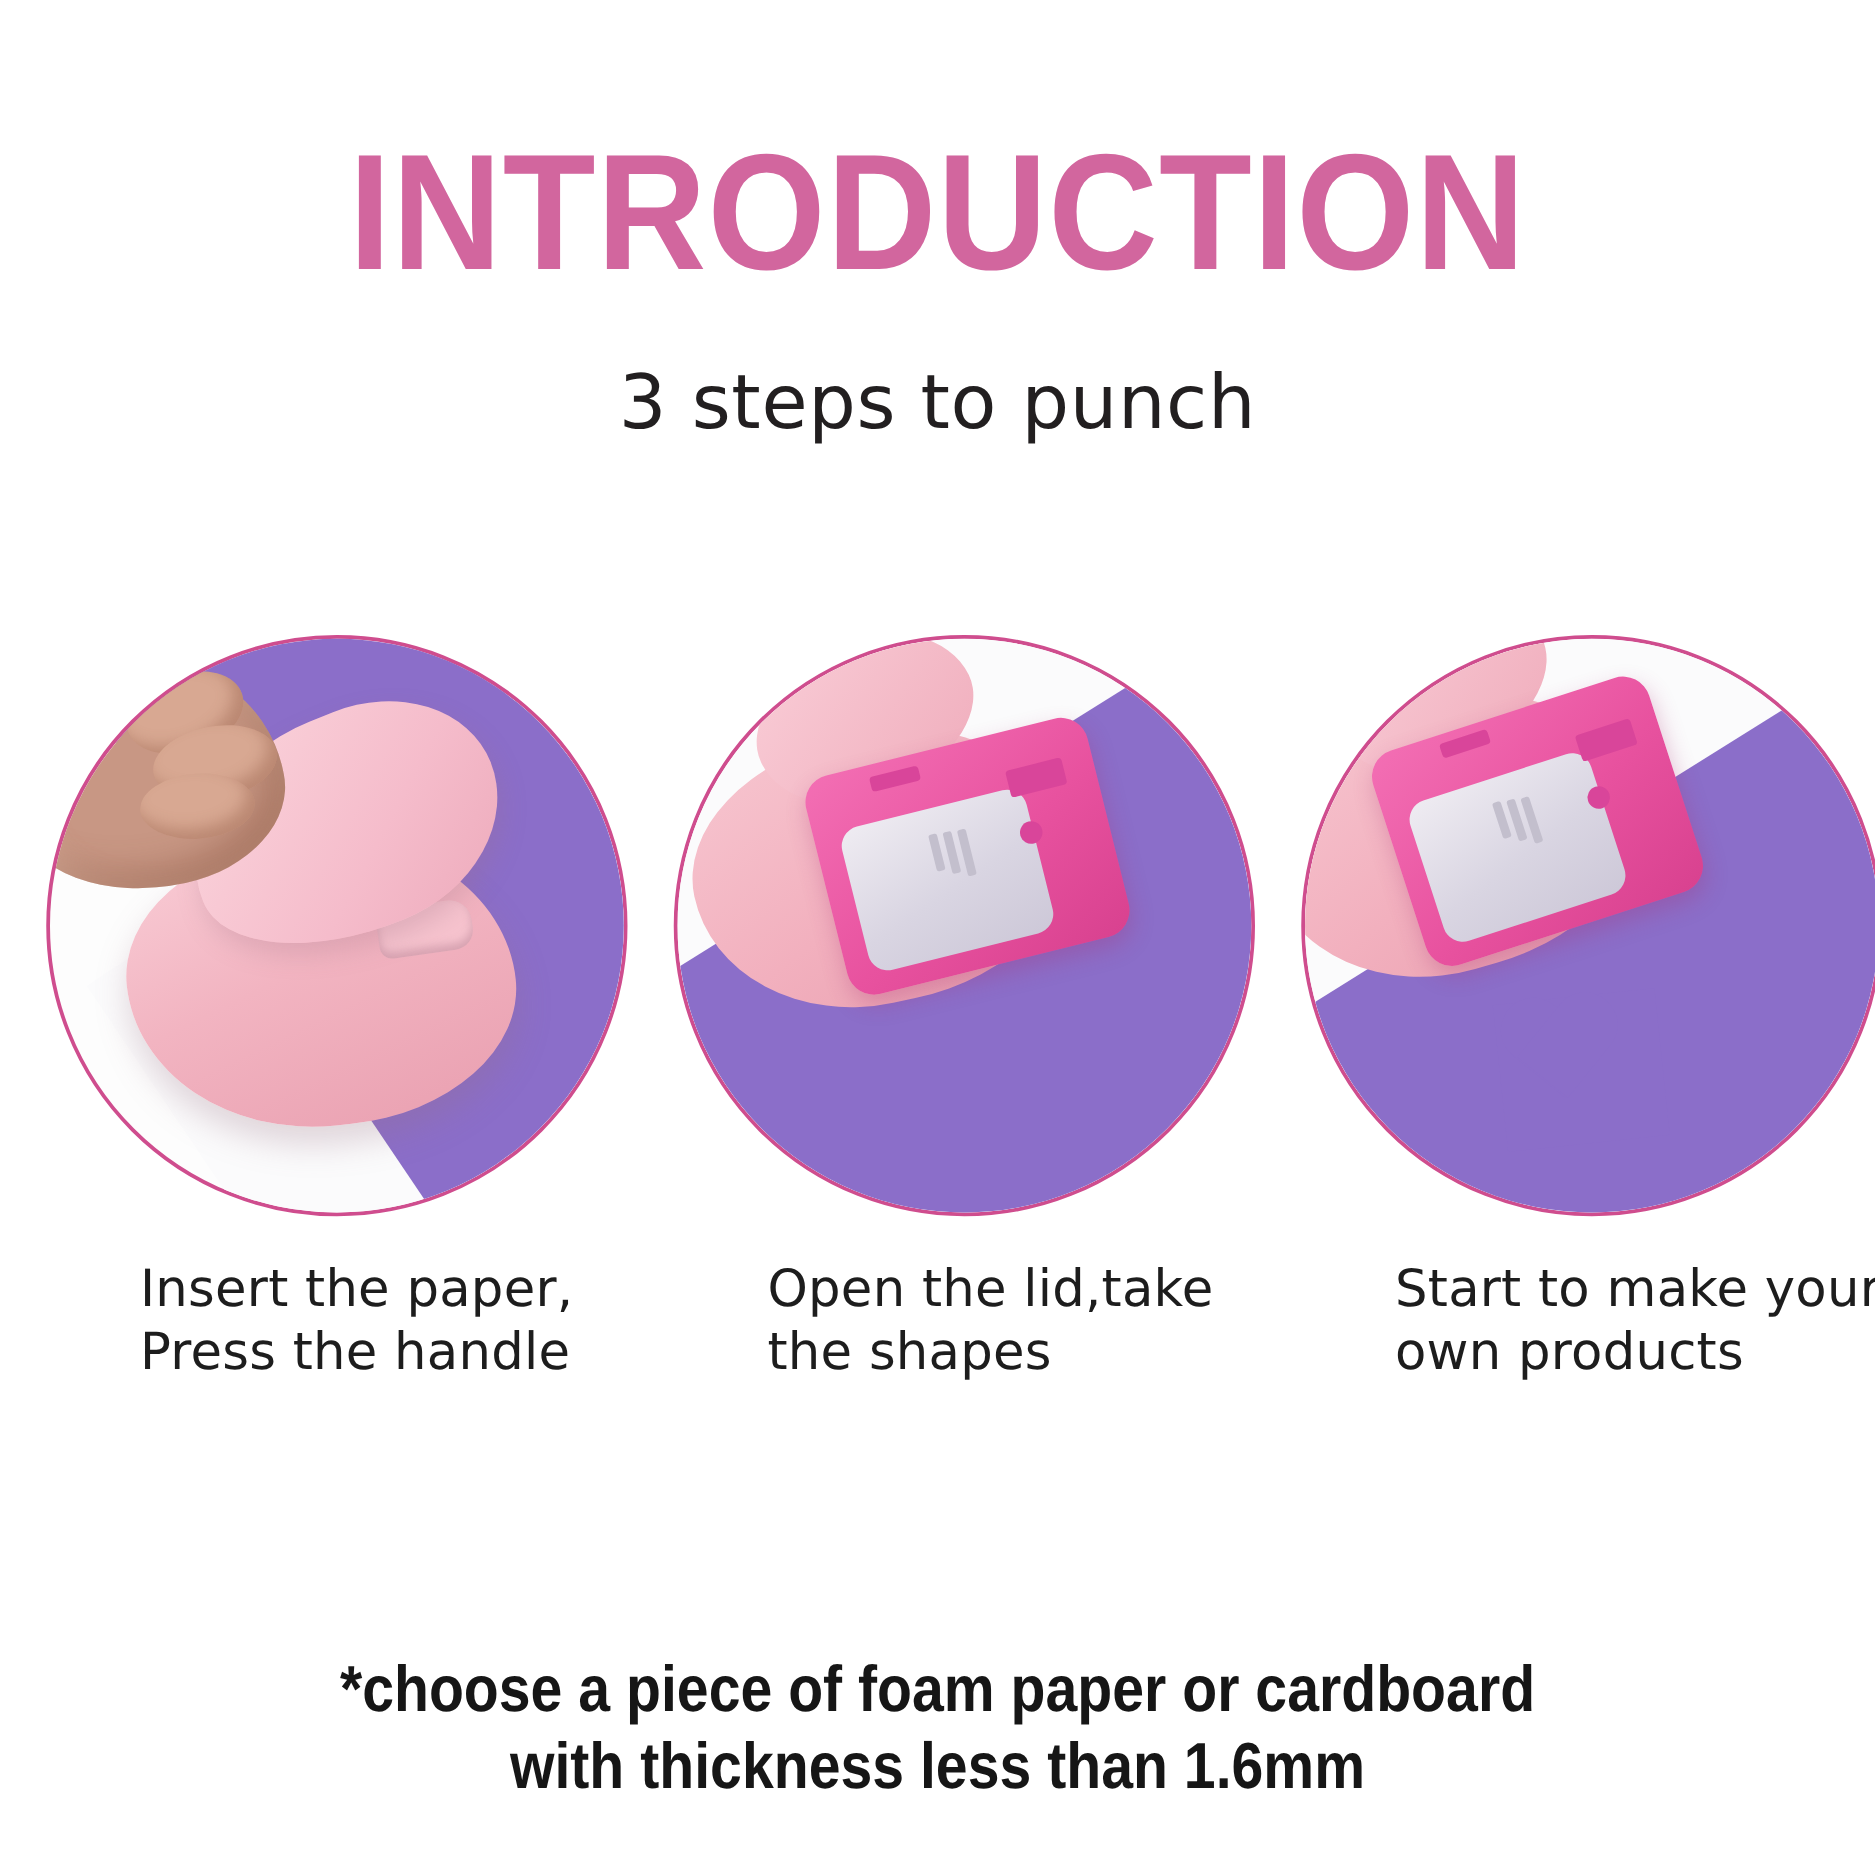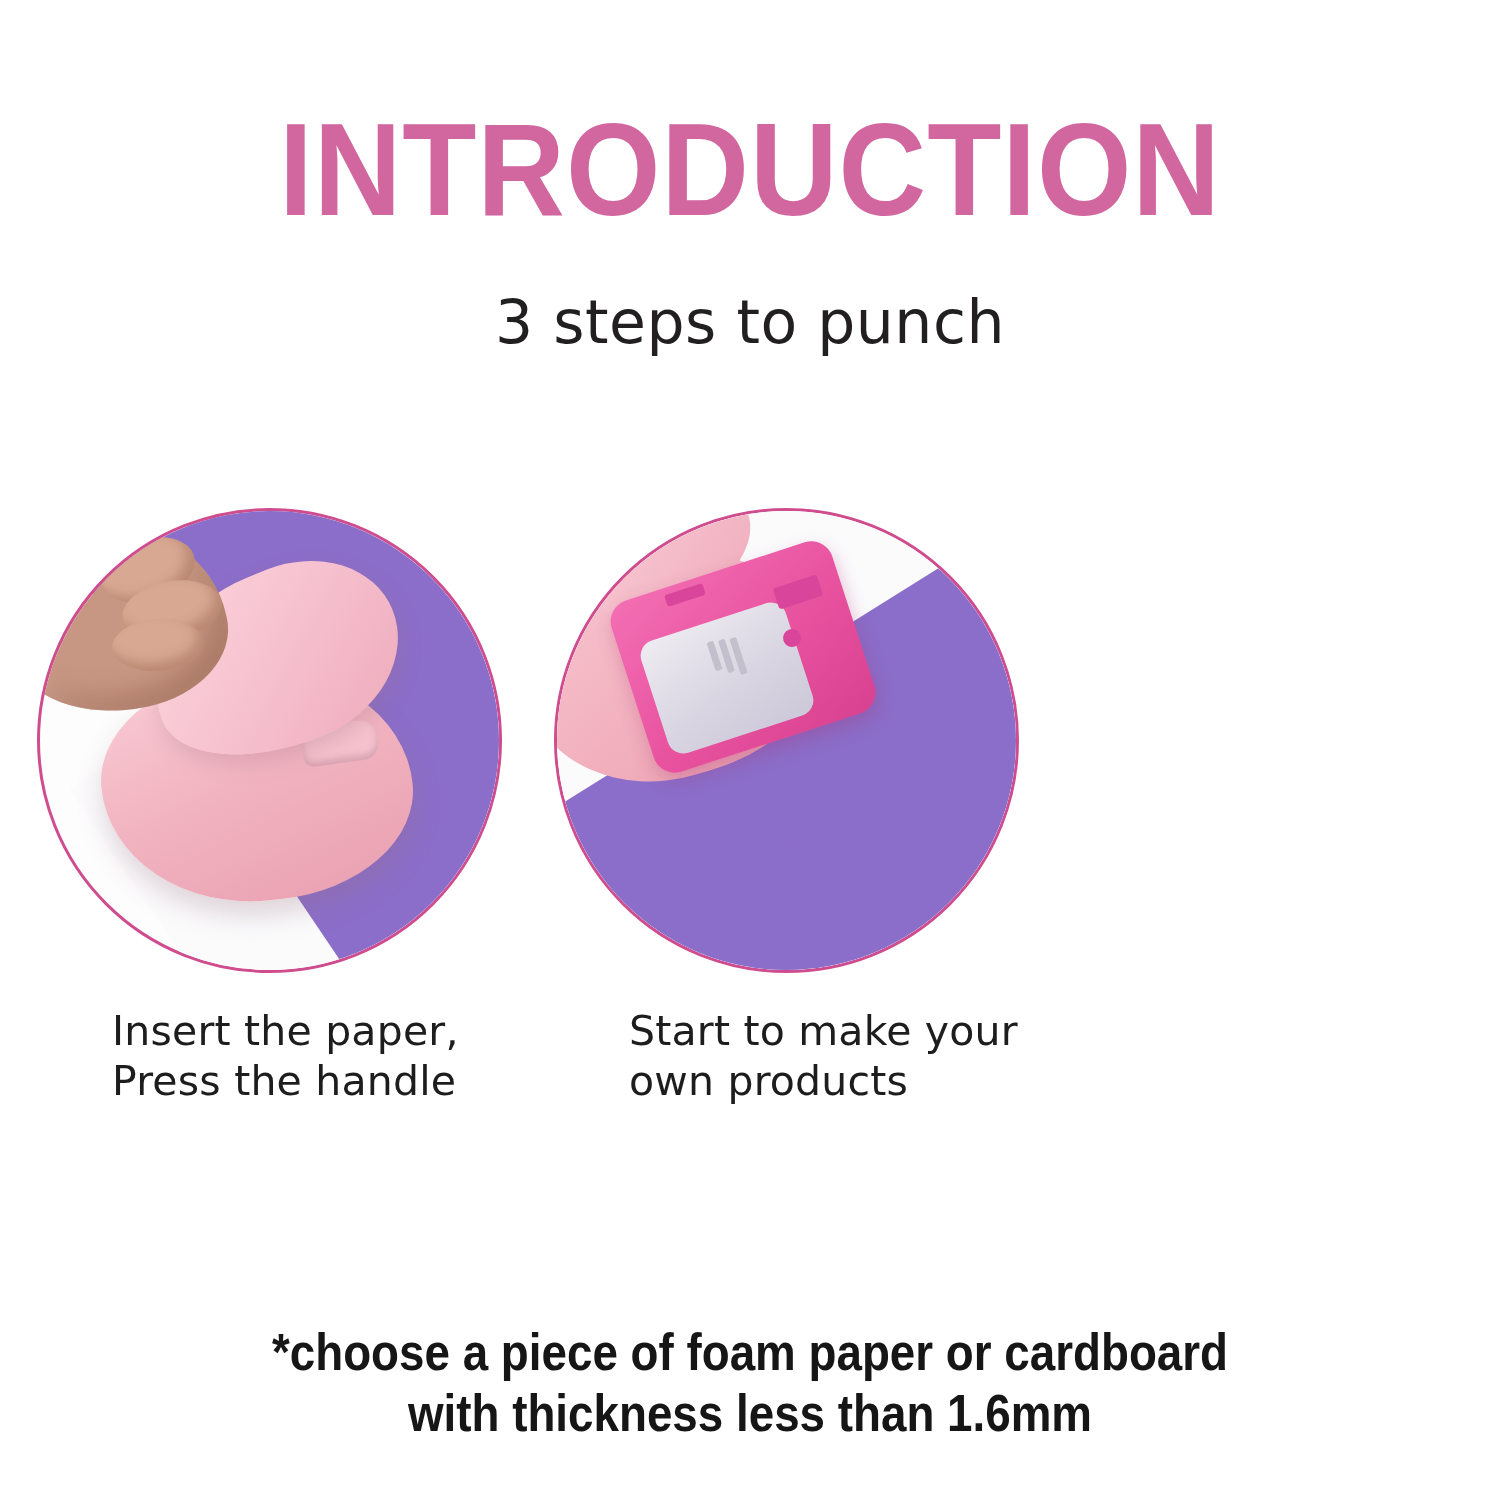--- a/index.html
+++ b/index.html
@@ -253,20 +253,43 @@
       <div class="p1-handle"></div>
       <div class="p1-hand"></div>
       <div class="p1-finger p1-f1"></div>
       <div class="p1-finger p1-f2"></div>
       <div class="p1-finger p1-f3"></div>
     </div>
     <div class="caption">Insert the paper,
 Press the handle</div>
   </div>
 
+  <div class="step">
+    <div class="photo">
+      <div class="paper-white p-white-bg"></div>
+      <div class="paper-purple p2-purple"></div>
+      <div class="p2-hole heart" style="background:#fbfbfc;"></div>
+
+      <div class="punch-flip" style="left:28px; top:28px; width:330px; height:330px;">
+        <div class="pf-base" style="left:-16px; top:48px; transform:rotate(-12deg);"></div>
+        <div class="pf-base" style="left:32px; top:-24px; width:180px; height:120px; transform:rotate(-26deg); background:linear-gradient(150deg,#f9ccd6,#f0aebd);"></div>
+        <div class="pf-metal" style="left:118px; top:82px; width:110px; height:150px; transform:rotate(-38deg);"></div>
+        <div class="pf-lid" style="left:88px; top:56px; width:232px; height:180px; transform:rotate(-14deg);"></div>
+        <div class="pf-window" style="left:112px; top:106px; width:152px; height:118px; transform:rotate(-14deg);"></div>
+        <div class="pf-ridge" style="left:176px; top:128px; width:7px; height:30px; transform:rotate(-14deg);"></div>
+        <div class="pf-ridge" style="left:188px; top:126px; width:7px; height:34px; transform:rotate(-14deg);"></div>
+        <div class="pf-ridge" style="left:200px; top:124px; width:7px; height:38px; transform:rotate(-14deg);"></div>
+        <div class="pf-slot" style="left:236px; top:72px; width:46px; height:22px; transform:rotate(-14deg);"></div>
+        <div class="pf-slot" style="left:246px; top:118px; width:18px; height:18px; border-radius:50%; transform:rotate(-14deg);"></div>
+        <div class="pf-slot" style="left:126px; top:78px; width:40px; height:12px; transform:rotate(-14deg);"></div>
+      </div>
+    </div>
+    <div class="caption">Open the lid,take
+the shapes</div>
+  </div>
 
   <div class="step">
     <div class="photo">
       <div class="paper-white p-white-bg"></div>
       <div class="paper-purple p2-purple" style="right:-200px; bottom:-210px;"></div>
       <div class="p2-hole heart" style="background:#fbfbfc; right:86px; bottom:56px; width:118px; height:110px;"></div>
 
       <div class="punch-flip" style="left:-6px; top:12px; width:330px; height:330px;">
         <div class="pf-base" style="left:-26px; top:38px; transform:rotate(-16deg);"></div>
         <div class="pf-base" style="left:24px; top:-34px; width:180px; height:120px; transform:rotate(-30deg); background:linear-gradient(150deg,#f9ccd6,#f0aebd);"></div>

